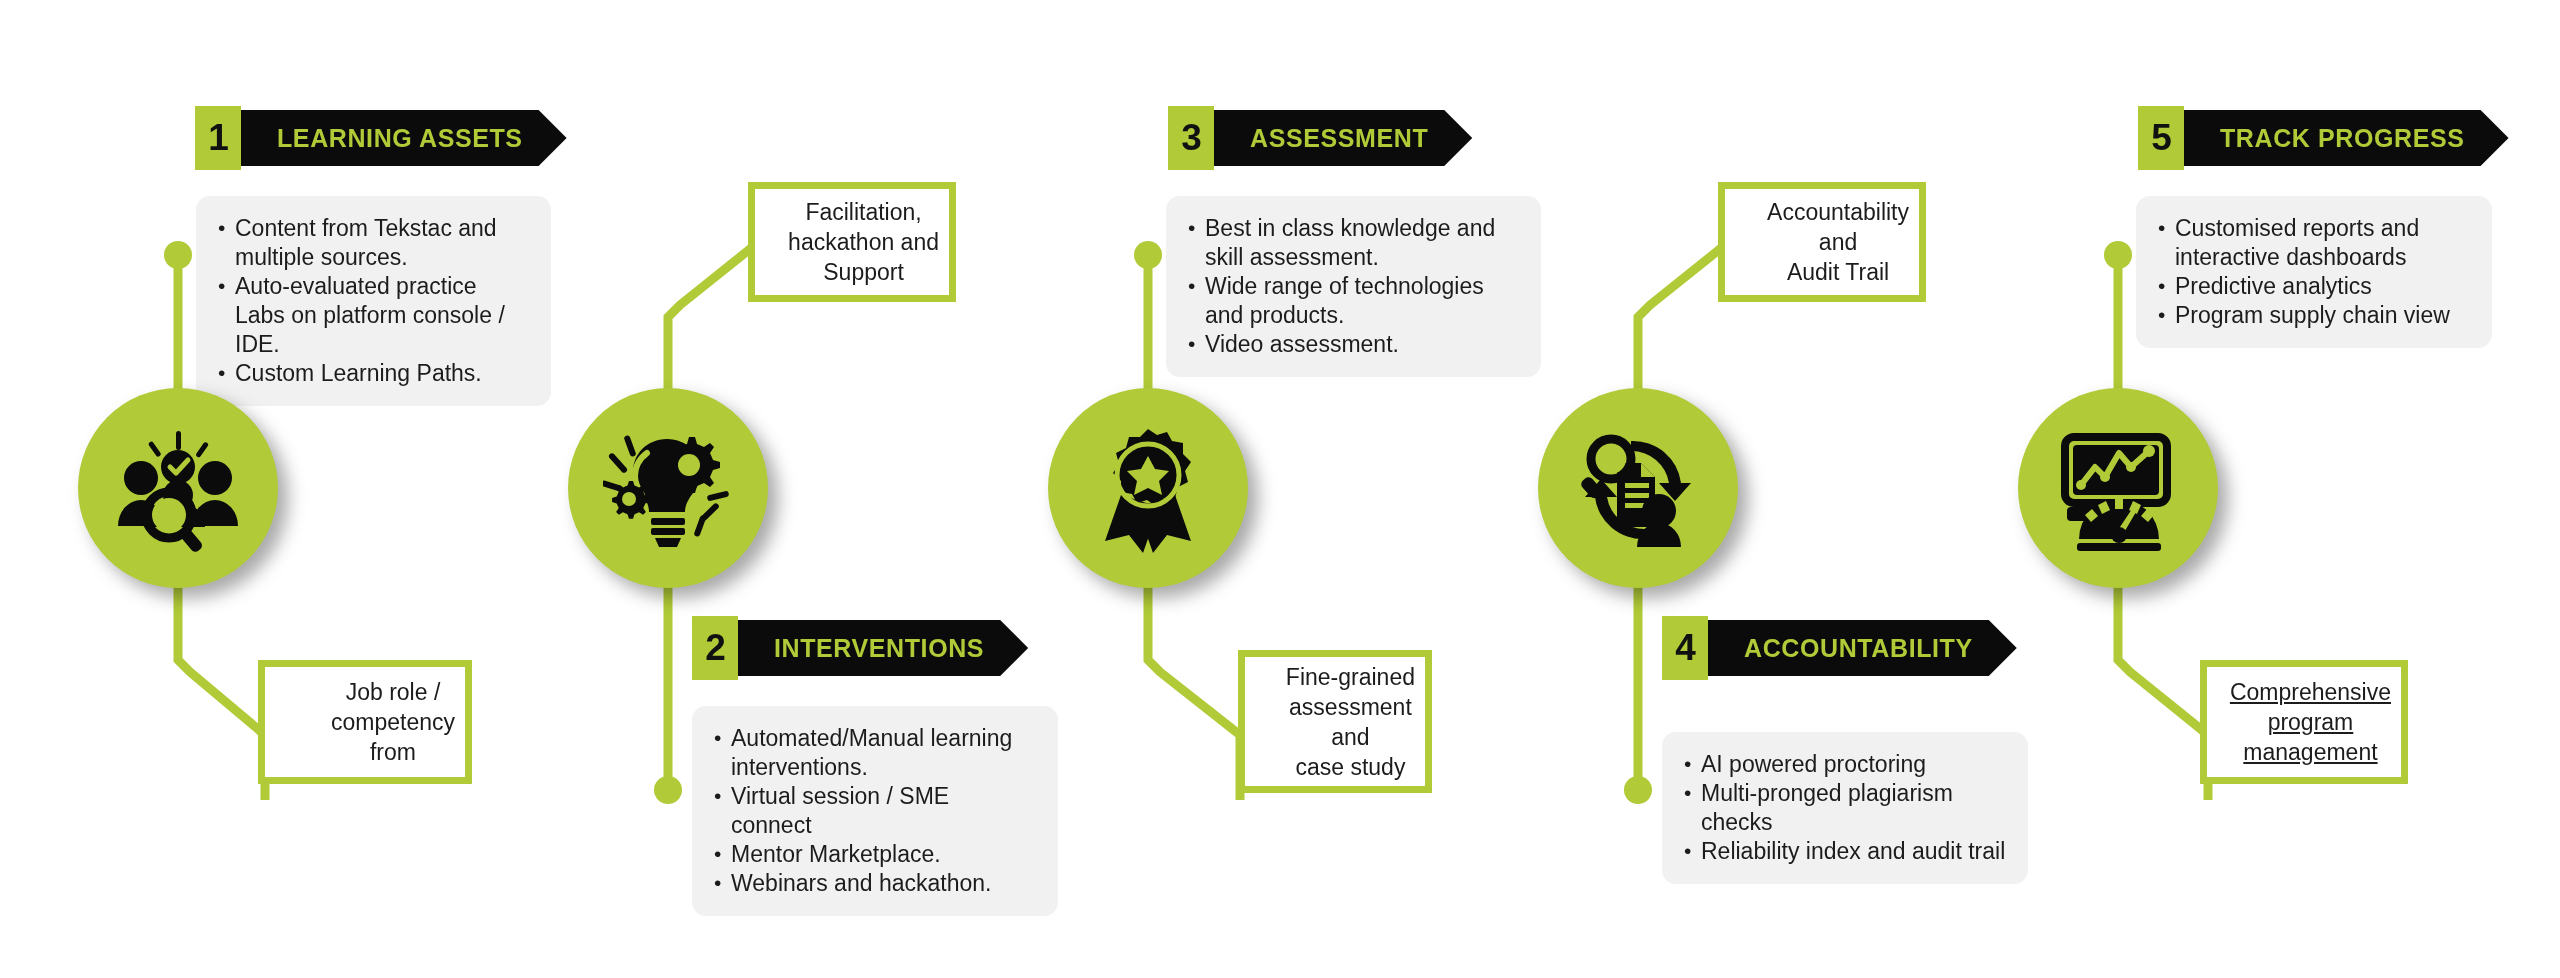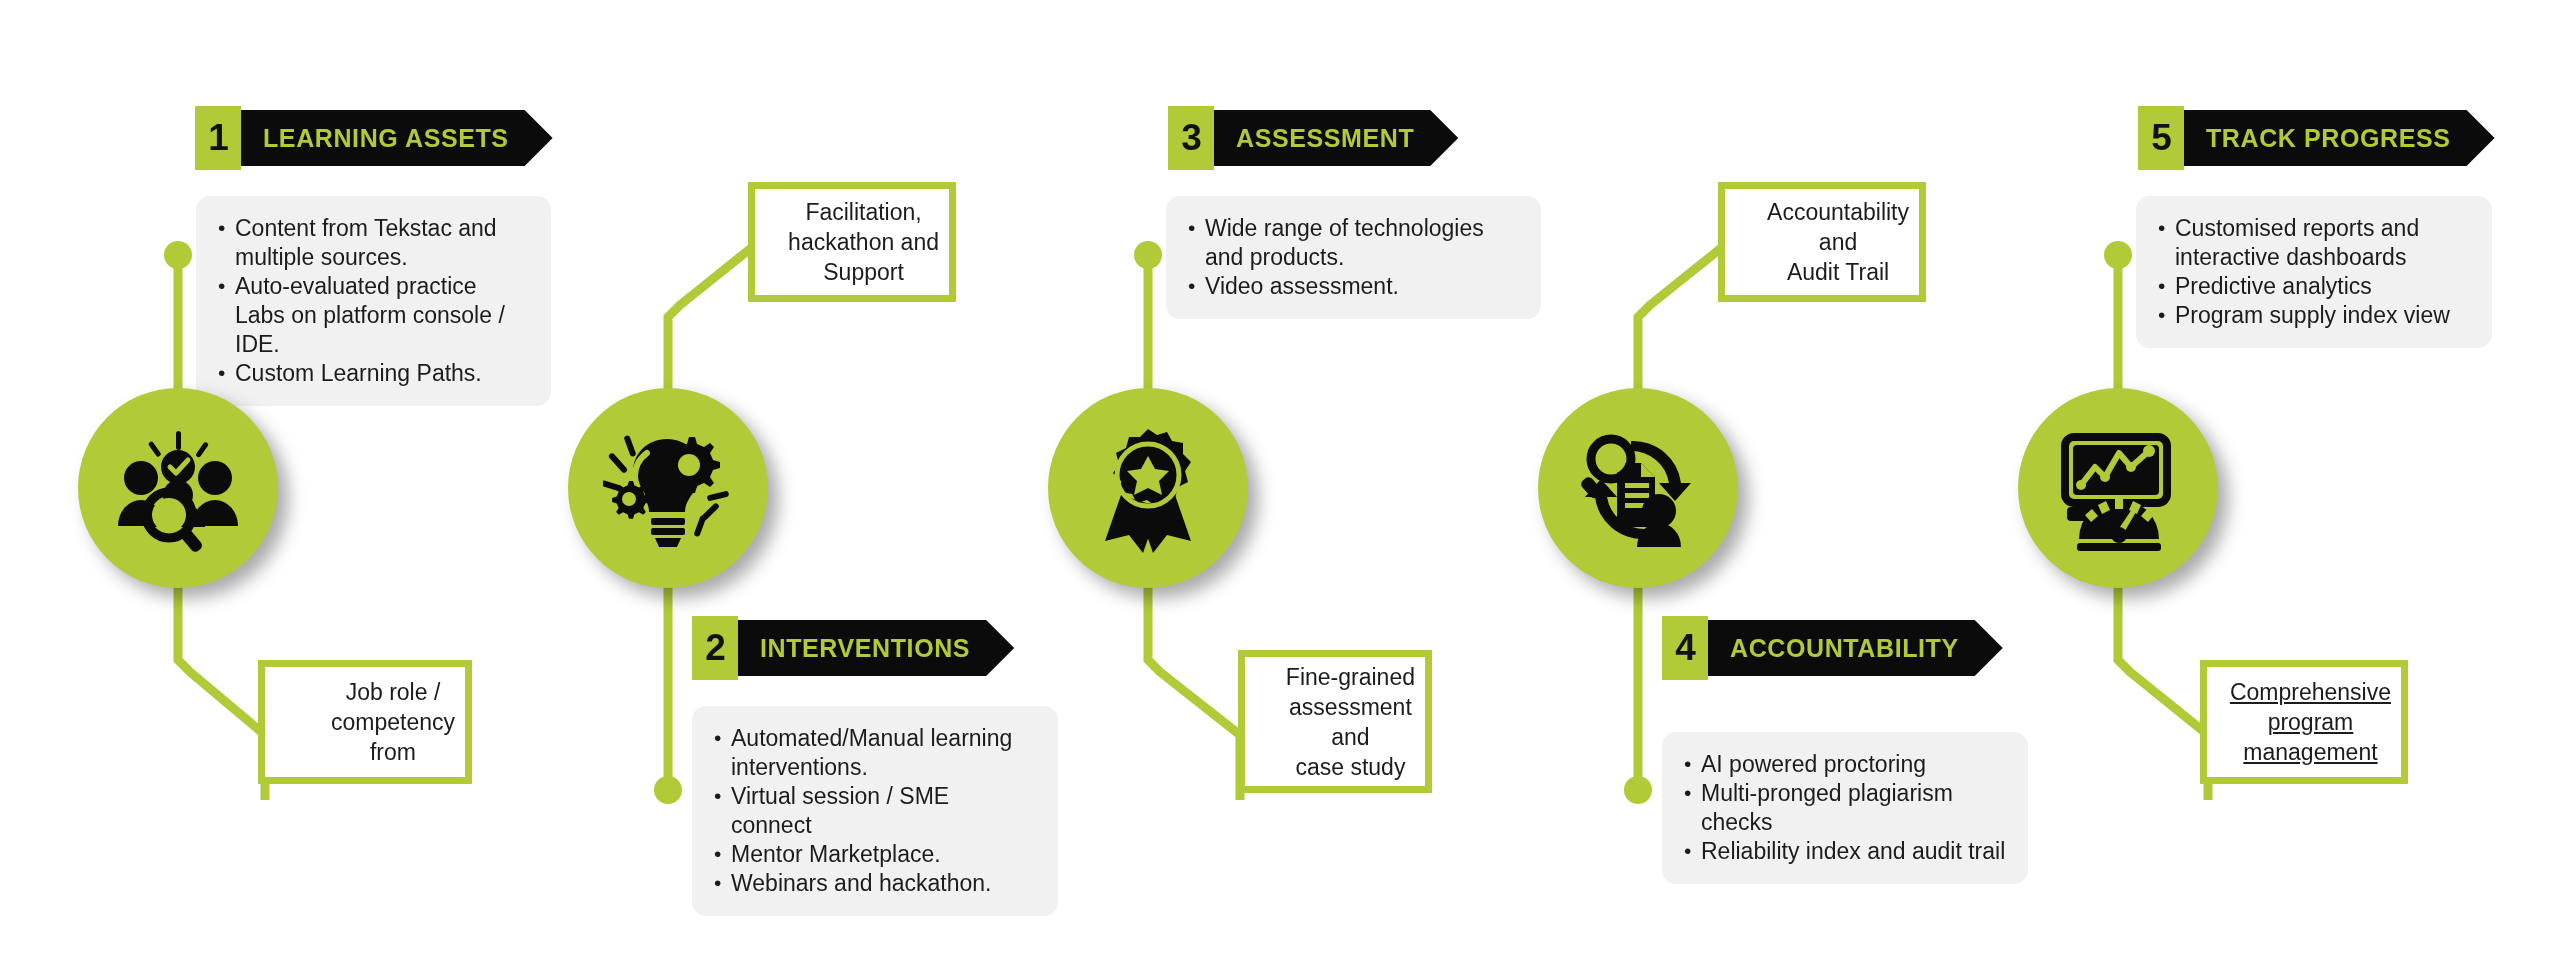--- a/index.html
+++ b/index.html
@@ -47,21 +47,21 @@
     line-height: 64px;
   }
   .badge-bar {
     position: relative;
     background: #0b0b0b;
     color: #b0cb37;
     font-size: 25px;
     font-weight: bold;
     letter-spacing: 0.6px;
     line-height: 56px;
-    padding-left: 22px;
+    padding-left: 36px;
     padding-right: 44px;
     white-space: nowrap;
     height: 56px;
     clip-path: polygon(0 0, calc(100% - 28px) 0, 100% 50%, calc(100% - 28px) 100%, 0 100%);
   }
 
   
   .card {
     position: absolute;
     background: #f1f1f1;
@@ -238,20 +238,21 @@
     </ul>
   </div>
 
   <div class="badge" style="left:1168px; top:110px;">
     <div class="badge-num">3</div>
     <div class="badge-bar">ASSESSMENT</div>
   </div>
 
   <div class="card" style="left:1166px; top:196px; width:375px;">
     <ul>
+      <li>Best in class knowledge and skill assessment.</li>
       <li>Wide range of technologies and products.</li>
       <li>Video assessment.</li>
     </ul>
   </div>
 
   <div class="circle" style="left:1048px; top:388px;">
     <span>
       <svg width="130" height="130" viewBox="0 0 130 130">
         <g fill="#0b0b0b">
           <path d="M38 72 l-16 46 l24 -6 l14 18 l16 -46 z"></path>
@@ -317,21 +318,21 @@
 
   <div class="badge" style="left:2138px; top:110px;">
     <div class="badge-num">5</div>
     <div class="badge-bar">TRACK PROGRESS</div>
   </div>
 
   <div class="card" style="left:2136px; top:196px; width:356px;">
     <ul>
       <li>Customised reports and interactive dashboards</li>
       <li>Predictive analytics</li>
-      <li>Program supply index view</li>
+      <li>Program supply chain view</li>
     </ul>
   </div>
 
   <div class="circle" style="left:2018px; top:388px;">
     <span>
       <svg width="130" height="130" viewBox="0 0 130 130">
         <g fill="#0b0b0b">
           <rect x="12" y="14" width="102" height="66" rx="9" fill="none" stroke="#0b0b0b" stroke-width="8"></rect>
           <rect x="20" y="22" width="86" height="50" rx="4"></rect>
           <polyline points="28,62 42,44 52,54 66,30 78,44 96,28" fill="none" stroke="#b0cb37" stroke-width="6" stroke-linecap="round" stroke-linejoin="round"></polyline>

